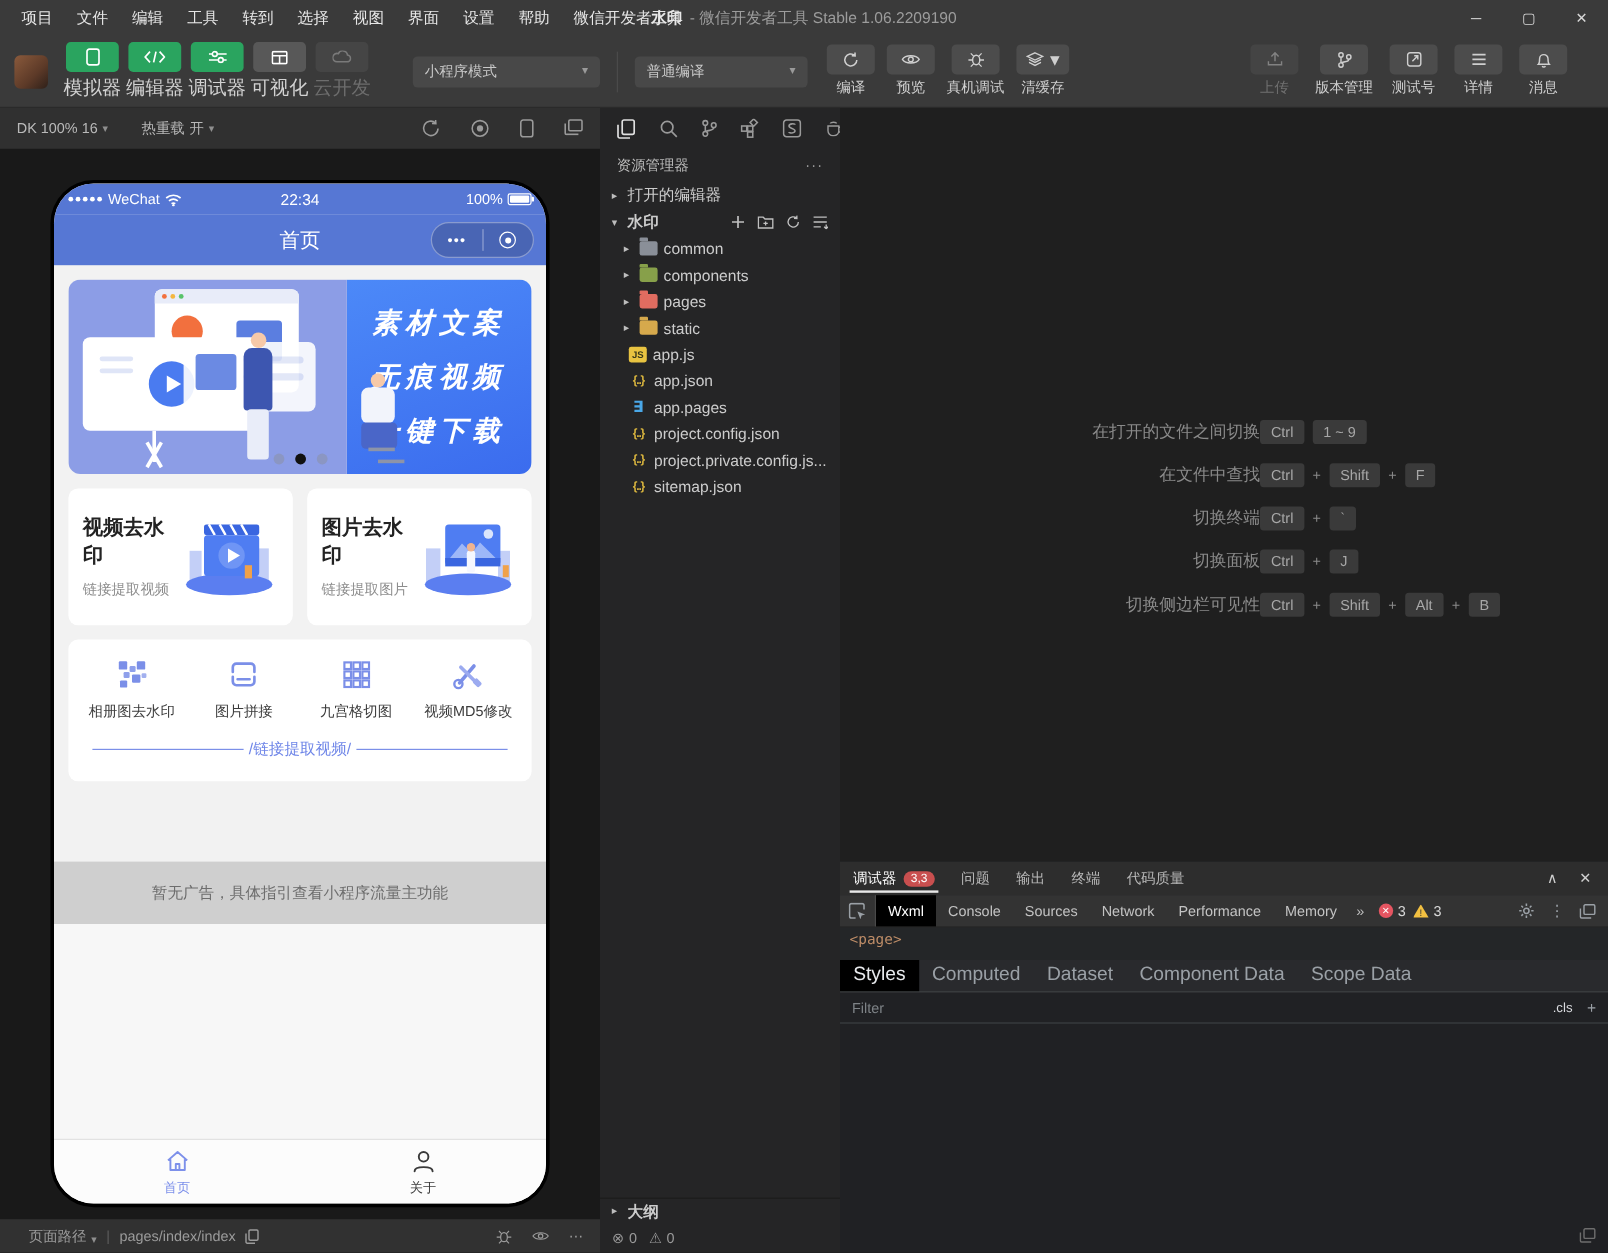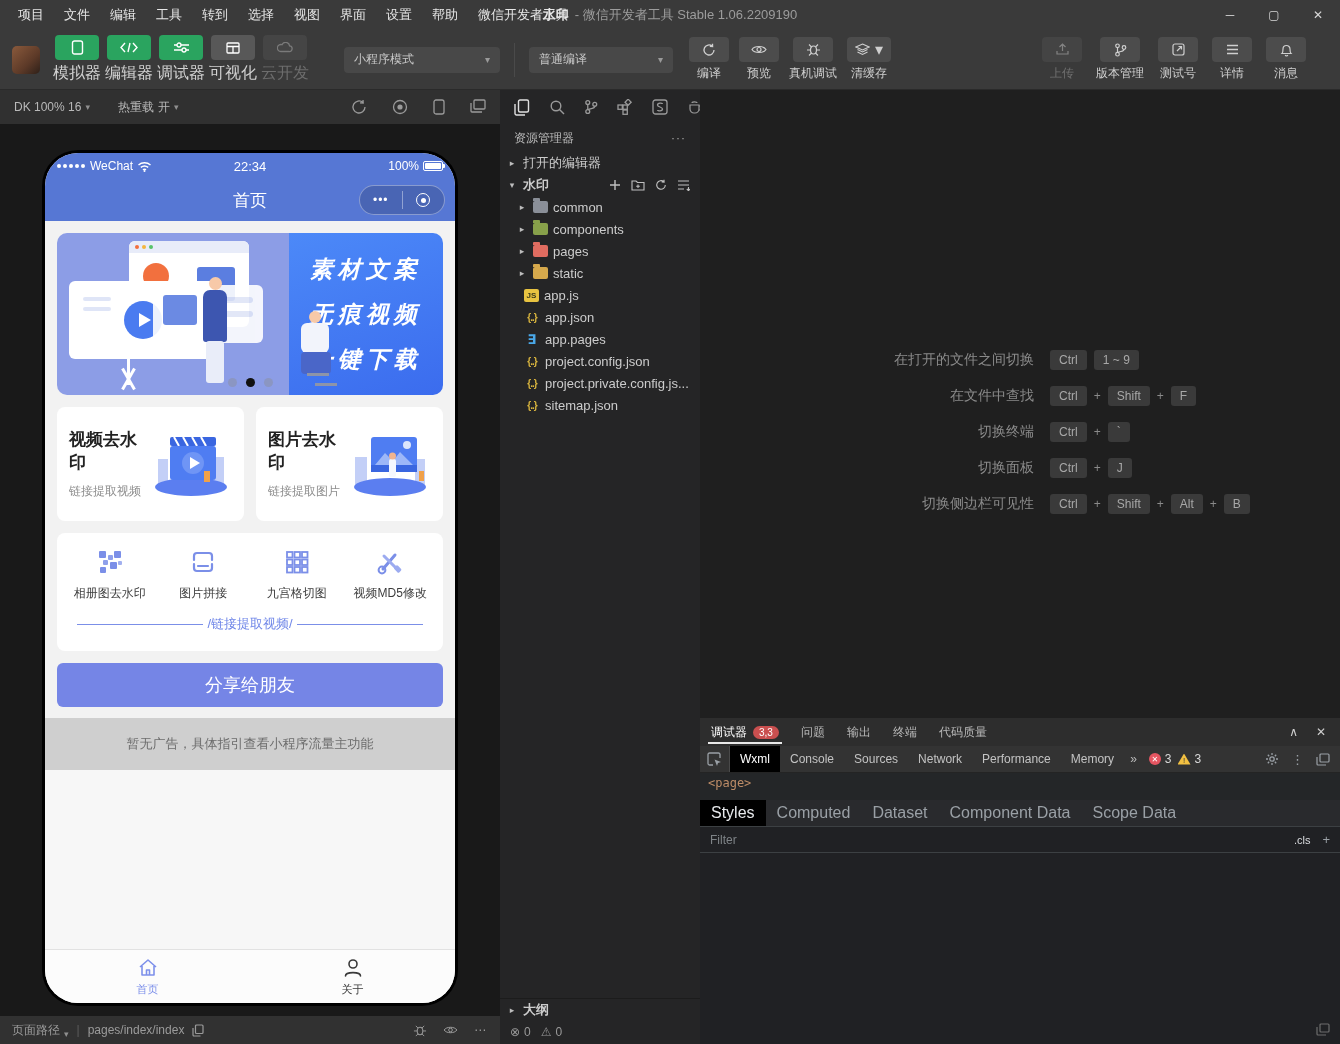--- a/index.html
+++ b/index.html
@@ -164,21 +164,21 @@
   .file-name { overflow:hidden; text-overflow:ellipsis; }
   .ex-indent1 { padding-left:16px; } .ex-indent2 { padding-left:24px; }
   .ex-bottom { position:absolute; left:0; right:0; bottom:0; }
   .ex-status { height:24px; display:flex; align-items:center; gap:4px; font-size:12px; color:#9a9a9a; padding:0 10px; }
 
   
   .editor { position:absolute; top:90px; left:700px; right:0; height:628px; background:#1f1f1f;
     display:flex; align-items:center; justify-content:center; }
   .shortcuts { margin-top:55px; }
   .sc-row { display:flex; align-items:center; height:36px; }
-  .sc-label { width:260px; text-align:right; color:#8a8a8a; font-size:14px; padding-right:16px; white-space:nowrap; }
+  .sc-label { width:260px; text-align:right; color:#8a8a8a; font-size:14px; white-space:nowrap; }
   .sc-keys { display:flex; align-items:center; gap:7px; }
   .kcap { background:#3a3a3a; border-radius:3px; padding:3px 9px; font-size:12px; color:#a8a8a8; white-space:nowrap; }
   .kplus { color:#8a8a8a; font-size:12px; }
 
   
   .debug { position:absolute; top:718px; left:700px; right:0; bottom:0; background:#202124; }
   .dbg-tabs { height:28px; background:#2d2d2d; display:flex; align-items:center; color:#b8b8b8; font-size:12px; }
   .dbg-tab { padding:0 11px; height:100%; display:flex; align-items:center; gap:6px; position:relative; }
   .dbg-tab.active { color:#fff; }
   .dbg-tab.active::after { content:""; position:absolute; left:8px; right:8px; bottom:2px; height:2px; background:#e8e8e8; }
@@ -574,21 +574,20 @@
                 <rect x="20" y="19" width="5" height="7" rx="1.5" transform="rotate(-45 22 22)" fill="#9cabf0"></rect>
               </svg>
               <span class="feat-label">视频MD5修改</span>
             </div>
           </div>
           <div class="tutorial">
             <span>/链接提取视频/</span>
           </div>
         </div>
 
-        <div class="share-btn">分享给朋友</div>
 
         <div class="ad">暂无广告，具体指引查看小程序流量主功能</div>
         <div class="below-ad"></div>
 
         <div class="p-tabbar">
           <div class="p-tab active">
             <svg width="24" height="24" viewBox="0 0 24 24">
               <path d="M4 11 L12 4 L20 11 M6 10 V19 h12 V10 M10.5 19 v-5 h3 v5" fill="none" stroke="#7d90ea" stroke-width="1.6" stroke-linejoin="round"></path>
             </svg>
             <span class="t-label">首页</span>
@@ -598,21 +597,21 @@
               <circle cx="12" cy="8" r="4" fill="none" stroke="#3a3a3a" stroke-width="1.6"></circle>
               <path d="M4.5 20 c0-4.5 15-4.5 15 0" fill="none" stroke="#3a3a3a" stroke-width="1.6" stroke-linecap="round"></path>
             </svg>
             <span class="t-label">关于</span>
           </div>
         </div>
       </div>
     </div>
 
     <div class="sim-bottombar">
-      <span style="padding-left:12px; display:flex; align-items:flex-end; gap:4px;">
+      <span style="padding-left:12px; display:flex; align-items:flex-end; gap:4px;margin-left:12px;">
         <span>页面路径</span>
         <span class="tb-caret">▾</span>
       </span>
       <span class="sbb-sep">|</span>
       <span>pages/index/index</span>
       <span style="margin-left:8px;">
         <svg width="12" height="13" viewBox="0 0 12 13">
             <rect x="3.5" y="1" width="7.5" height="8.5" rx="1" fill="none" stroke="#9b9b9b" stroke-width="1.2"></rect>
             <path d="M8.5 12 H2 a1 1 0 0 1-1-1 V4" fill="none" stroke="#9b9b9b" stroke-width="1.2"></path>
           </svg>

